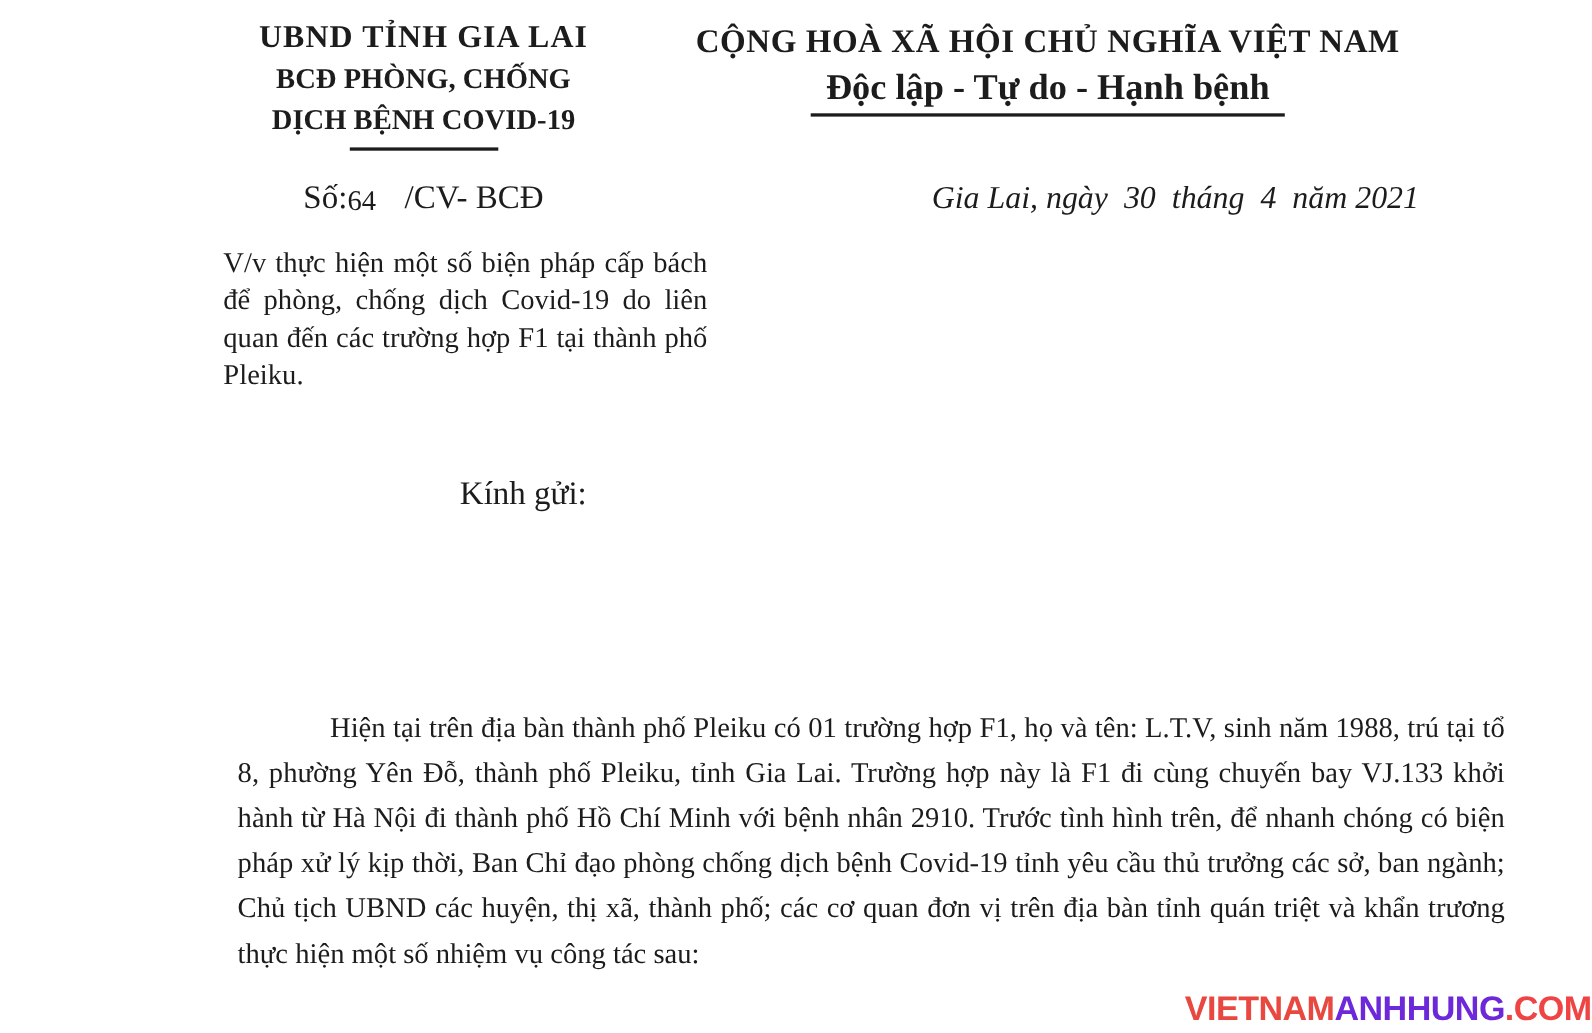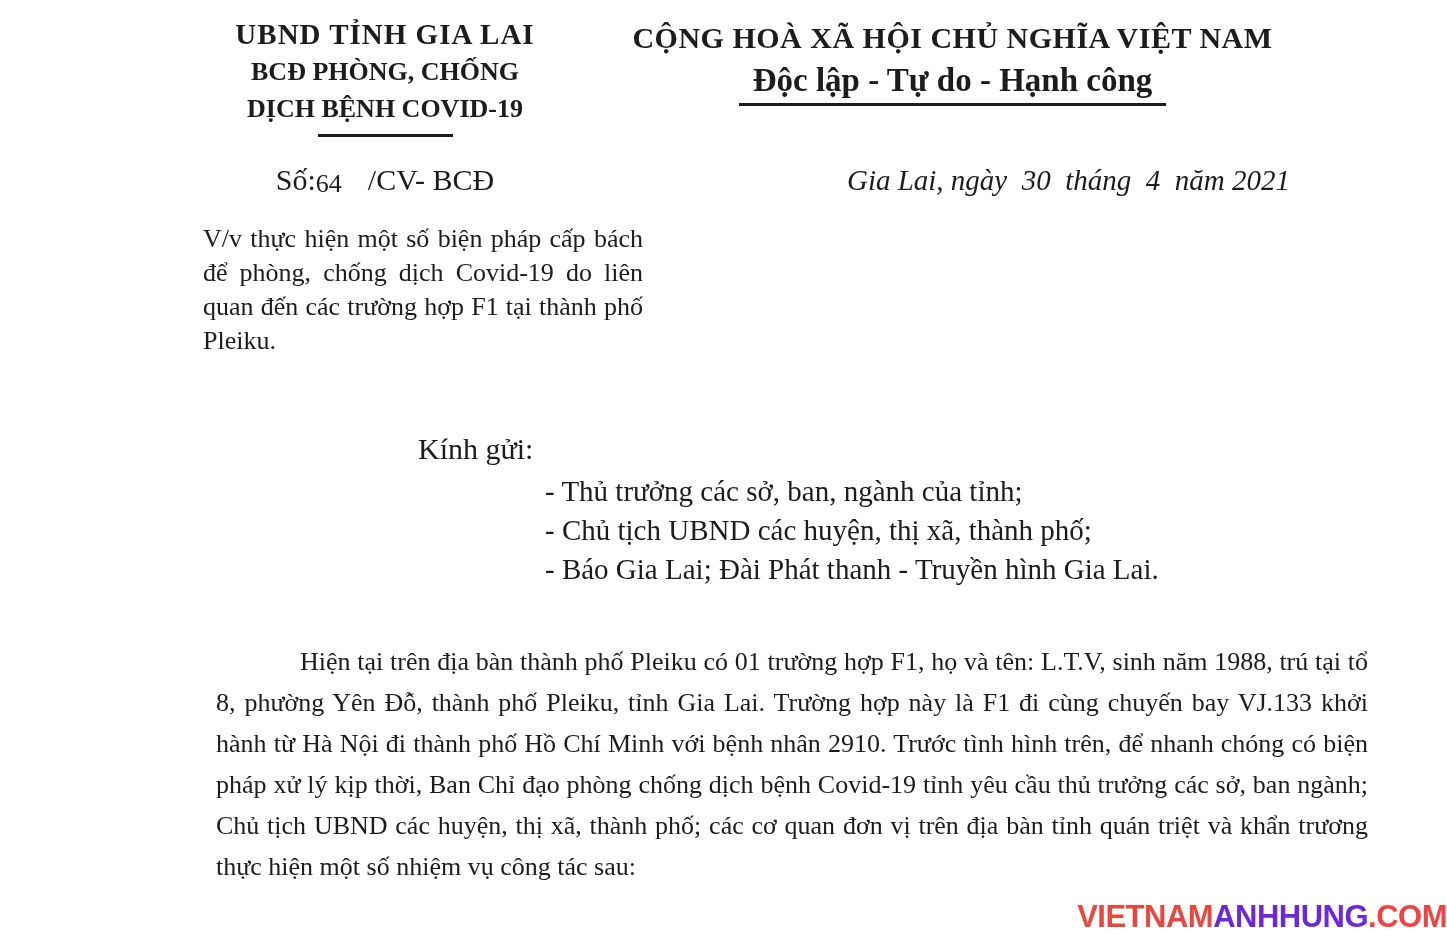--- a/index.html
+++ b/index.html
@@ -128,31 +128,26 @@
     <div class="hl-rule"></div>
   </div>
 
   <div class="so-line"><span>Số:</span><span class="so-number">64</span><span class="so-suffix">/CV- BCĐ</span></div>
 
   <div class="subject-block">V/v thực hiện một số biện pháp cấp bách để phòng, chống dịch Covid-19 do liên quan đến các trường hợp F1 tại thành phố Pleiku.</div>
 
   <div class="header-right">
     <div class="hr-line1">CỘNG HOÀ XÃ HỘI CHỦ NGHĨA VIỆT NAM</div>
     <div class="hr-line2-wrap">
-      <span class="hr-line2">Độc lập - Tự do - Hạnh công</span>
+      <span class="hr-line2">Độc lập - Tự do - Hạnh bệnh</span>
     </div>
   </div>
 
   <div class="date-line">Gia Lai, ngày  30  tháng  4  năm 2021</div>
 
   <div class="salutation">Kính gửi:</div>
 
-  <ul class="recipients">
-    <li>- Thủ trưởng các sở, ban, ngành của tỉnh;</li>
-    <li>- Chủ tịch UBND các huyện, thị xã, thành phố;</li>
-    <li>- Báo Gia Lai; Đài Phát thanh - Truyền hình Gia Lai.</li>
-  </ul>
 
   <div class="body-par">Hiện tại trên địa bàn thành phố Pleiku có 01 trường hợp F1, họ và tên: L.T.V, sinh năm 1988, trú tại tổ 8, phường Yên Đỗ, thành phố Pleiku, tỉnh Gia Lai. Trường hợp này là F1 đi cùng chuyến bay VJ.133 khởi hành từ Hà Nội đi thành phố Hồ Chí Minh với bệnh nhân 2910. Trước tình hình trên, để nhanh chóng có biện pháp xử lý kịp thời, Ban Chỉ đạo phòng chống dịch bệnh Covid-19 tỉnh yêu cầu thủ trưởng các sở, ban ngành; Chủ tịch UBND các huyện, thị xã, thành phố; các cơ quan đơn vị trên địa bàn tỉnh quán triệt và khẩn trương thực hiện một số nhiệm vụ công tác sau:</div>
 
   <div class="watermark"><span style="color: rgb(232, 72, 63); margin-top: 12px;">VIETNAM</span><span style="color: #6d28d9;">ANHHUNG</span><span style="color: #ef4444;">.COM</span></div>
 
 </div>
 
 </body></html>

